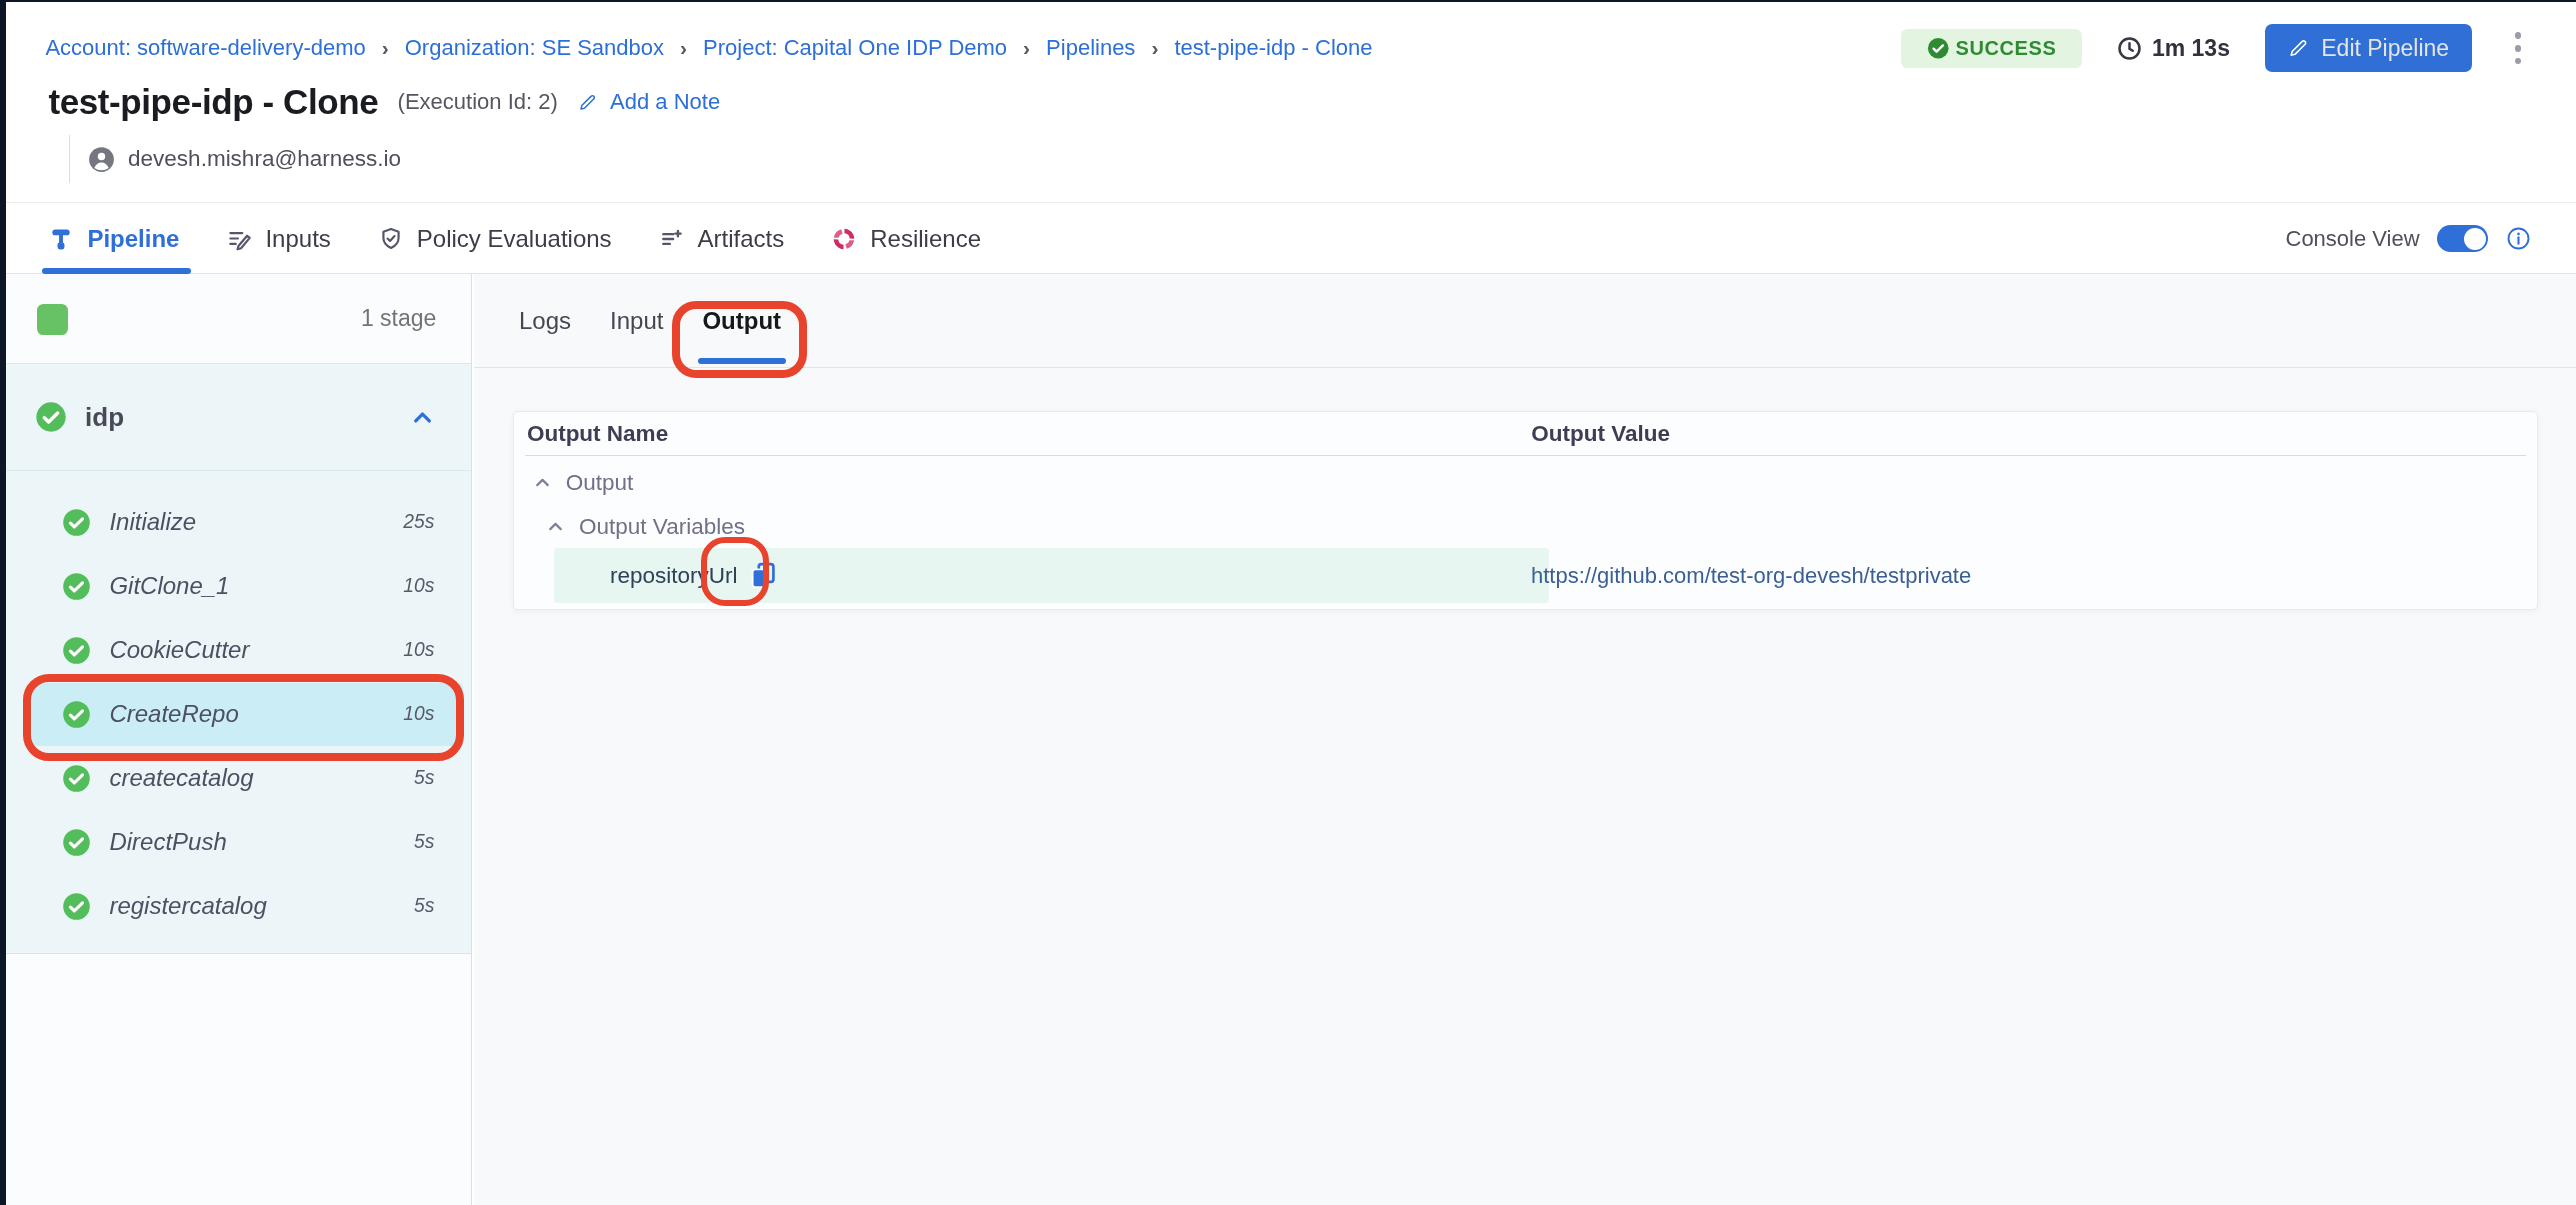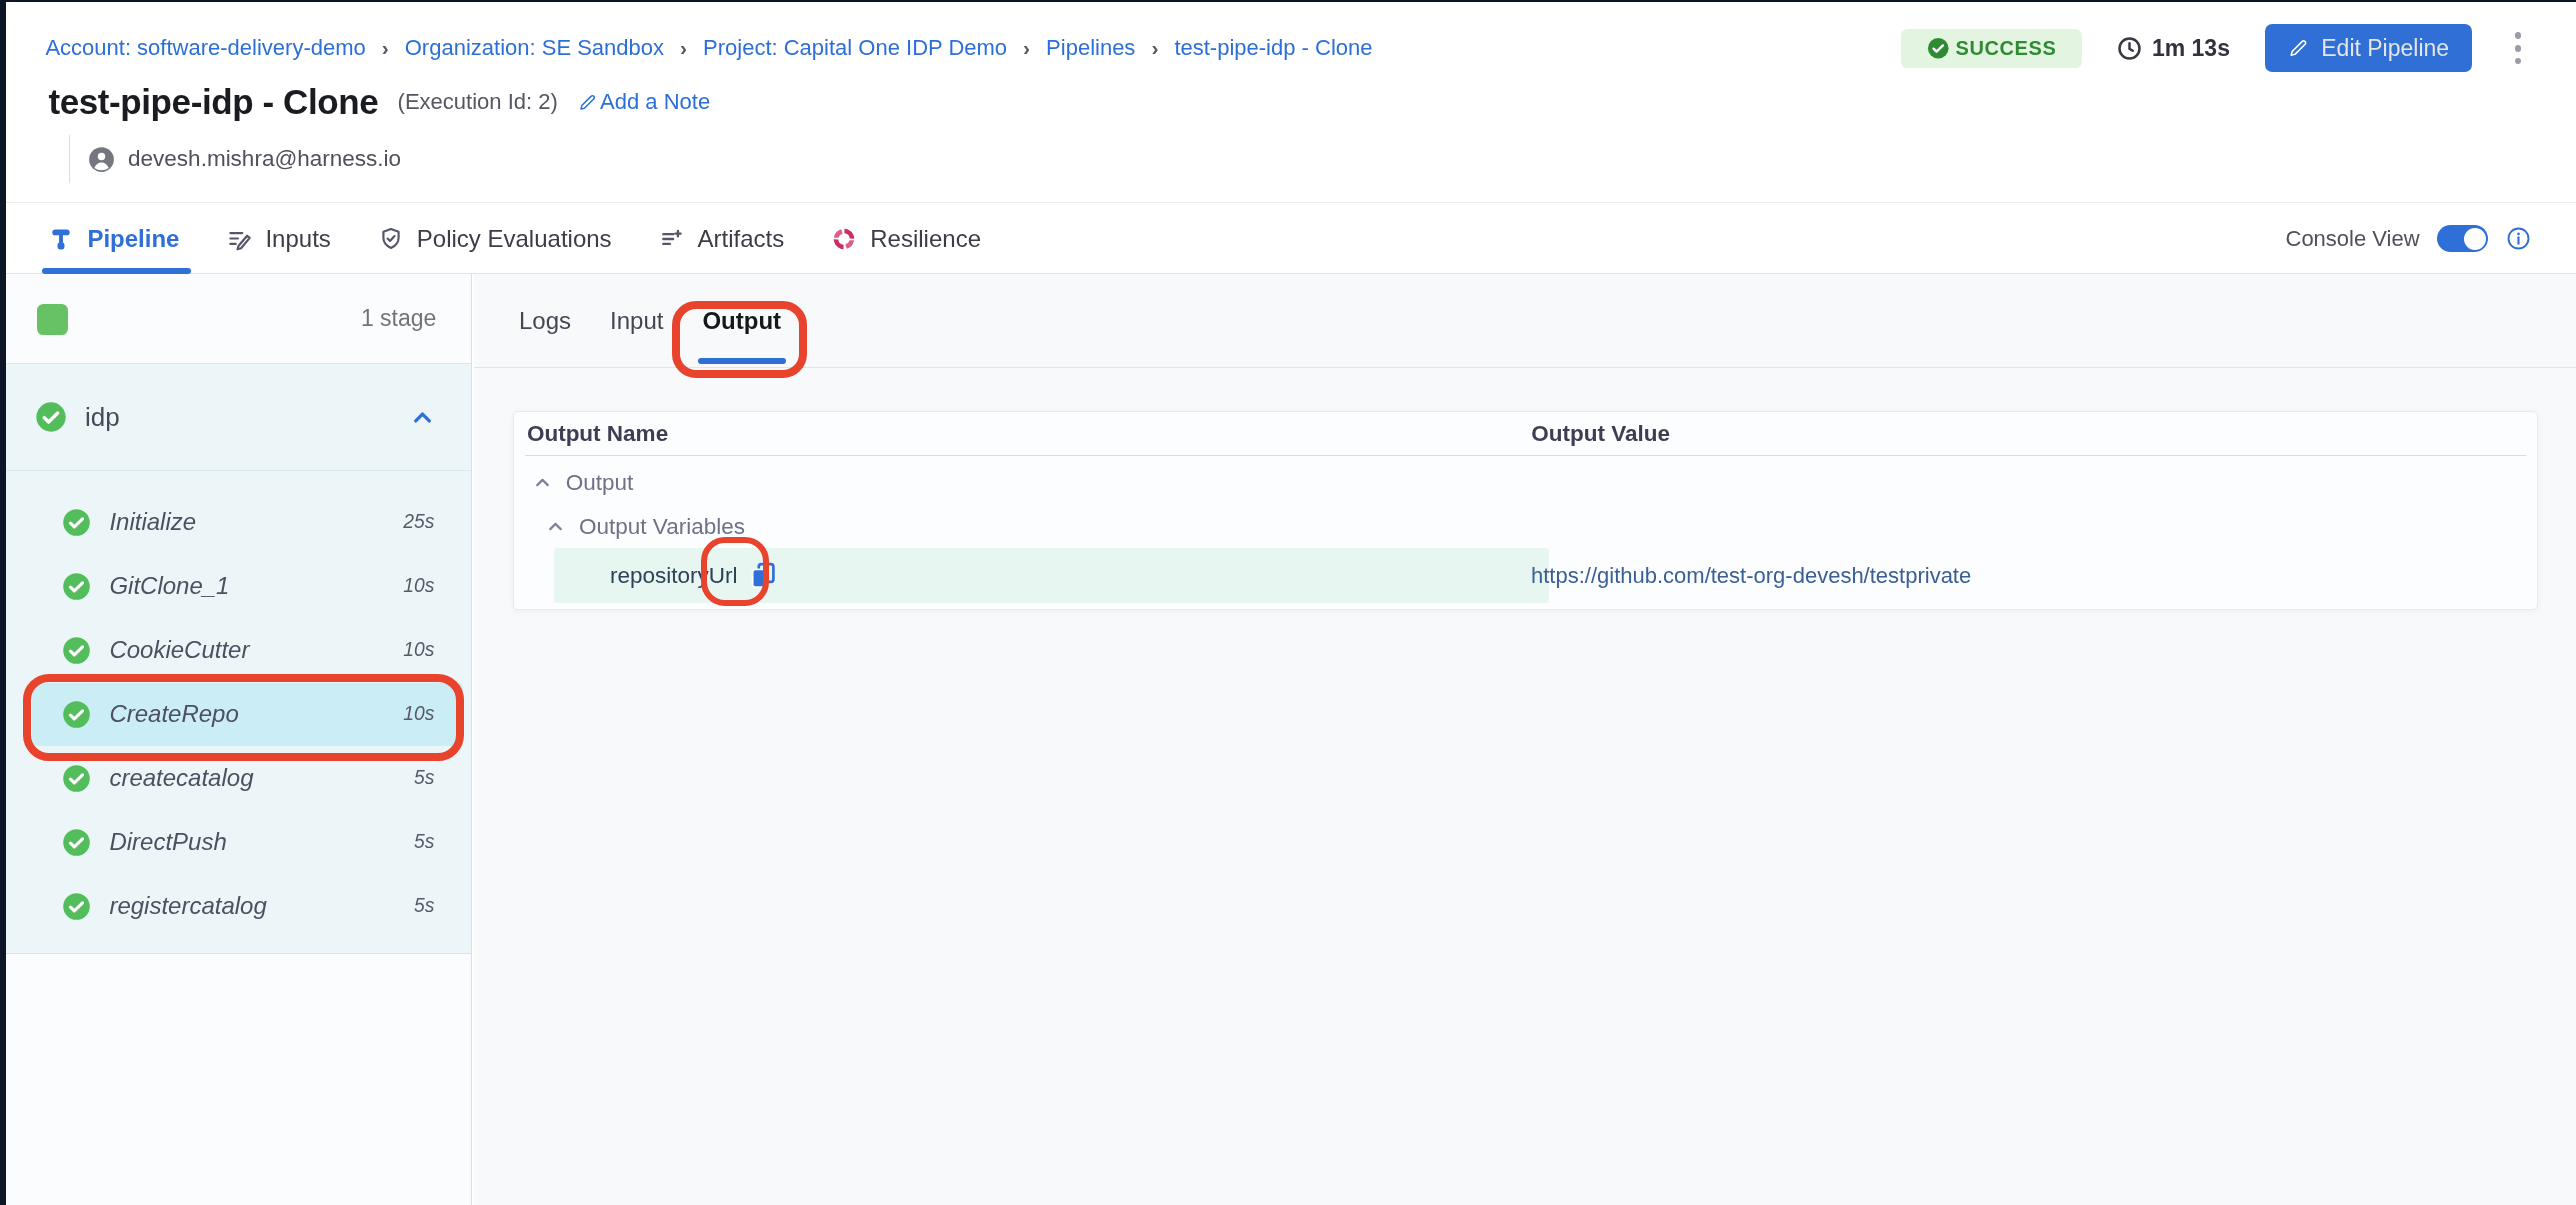--- a/index.html
+++ b/index.html
@@ -16,21 +16,21 @@
   .crumb-sep { color: #555b67; font-weight: 700; font-size: 21px; }
   .header-right { position: absolute; right: 47px; top: 21px; height: 50px; display: flex; align-items: center; gap: 35px; }
   .status-badge { display: flex; align-items: center; gap: 6px; background: #e3f5e0; color: #2e8b33; font-weight: 700; font-size: 20px; letter-spacing: 0.6px; padding: 8px 26px; border-radius: 6.4px; }
   .duration { display: flex; align-items: center; gap: 9.6px; font-size: 23px; font-weight: 600; color: #31323d; }
   .edit-btn { display: flex; align-items: center; gap: 11.3px; background: #2f6fd6; color: #e5e5e5; font-size: 23px; height: 48px; padding: 0 22.5px; border: none; border-radius: 7.2px; cursor: pointer; font-family: inherit; }
   .kebab { display: flex; flex-direction: column; gap: 6.4px; padding: 4.8px 8px; cursor: pointer; }
   .kebab i { width: 6.4px; height: 6.4px; border-radius: 50%; background: #9a9cab; }
   .title-row { position: absolute; left: 42px; top: 80px; display: flex; align-items: center; gap: 19.3px; }
   .page-title { font-size: 35px; font-weight: 700; color: #1b1c22; letter-spacing: -0.4px; }
   .exec-id { font-size: 22px; color: #55565f; }
-  .add-note { display: flex; align-items: center; gap: 2px; color: #2c6fd8; font-size: 22px; text-decoration: none; cursor: pointer; }
+  .add-note { display: flex; align-items: center; gap: 12px; color: #2c6fd8; font-size: 22px; text-decoration: none; cursor: pointer; }
   .user-row { position: absolute; left: 63px; top: 133px; height: 48px; border-left: 1.6px solid #dbdce2; display: flex; align-items: center; gap: 13px; padding-left: 17.7px; font-size: 22.5px; color: #4f505b; }
 
   
   .tabsbar { position: absolute; left: 6.4px; right: 0; top: 202px; height: 72px; background: #ffffff; border-top: 0.8px solid #eaebef; border-bottom: 1.6px solid #e2e3e9; }
   .nav-tabs { position: absolute; left: 42px; top: 0; height: 71px; display: flex; gap: 47px; }
   .nav-tab { position: relative; height: 100%; display: flex; align-items: center; gap: 13px; font-size: 24px; color: #3c3d49; cursor: pointer; }
   .nav-tab.active { color: #2e6fd8; font-weight: 700; }
   .nav-tab.active::after { content: ""; position: absolute; left: -6.4px; right: -11.3px; bottom: 0; height: 5.6px; background: #2e6fd8; border-radius: 3.2px; }
   .console { position: absolute; right: 45px; top: 0; height: 71px; display: flex; align-items: center; gap: 17.7px; }
   .console-label { font-size: 22px; color: #4e505c; }
@@ -38,21 +38,21 @@
   .toggle .knob { position: absolute; right: 2.4px; top: 2.4px; width: 22px; height: 22px; border-radius: 50%; background: #ffffff; }
 
   
   .sidebar { position: absolute; left: 6.4px; top: 274px; width: 466px; bottom: 0; background: #fbfcfe; border-right: 1.6px solid #dcdfe6; }
   .stage-header { position: relative; height: 90px; border-bottom: 0.8px solid #e3e4ea; }
   .stage-square { position: absolute; left: 31px; top: 30px; width: 31px; height: 31px; border-radius: 6.4px; background: #66c263; }
   .stage-count { position: absolute; right: 35px; top: 0; height: 100%; display: flex; align-items: center; font-size: 23px; color: #737373; }
   .stage-section { position: absolute; left: 0; top: 90px; width: 100%; height: 590px; background: #ecf6f9; border-bottom: 0.8px solid #dfe1e8; }
   .group-row { position: relative; height: 107px; border-bottom: 0.8px solid #dde8ec; display: flex; align-items: center; cursor: pointer; }
   .group-check { margin-left: 29px; }
-  .group-label { margin-left: 17.7px; font-size: 26px; font-weight: 400; color: #494a58; }
+  .group-label { margin-left: 17.7px; font-size: 26px; font-weight: 700; color: #494a58; }
   .group-chevron { position: absolute; right: 35px; cursor: pointer; }
   .steps { padding-top: 19.3px; font-style: italic; }
   .step { position: relative; height: 64px; cursor: pointer; }
   .step.selected::before { content: ""; position: absolute; left: 26px; right: 8px; top: 0.8px; bottom: 0.8px; background: #cbedf6; border-radius: 4.8px; }
   .step-check { position: absolute; left: 56px; top: 17.7px; z-index: 1; }
   .step-name { position: absolute; left: 103px; top: 0; height: 100%; display: flex; align-items: center; font-size: 24px; font-weight: 500; color: #4e4f60; z-index: 1; }
   .step-dur { position: absolute; right: 37px; top: 0; height: 100%; display: flex; align-items: center; font-size: 19.3px; color: #585968; z-index: 1; }
 
   
   .main { position: absolute; left: 474px; right: 0; top: 274px; bottom: 0; background: #f8f9fb; }

